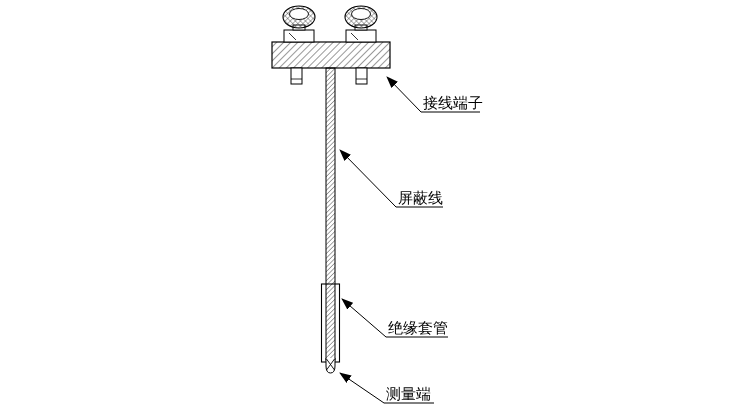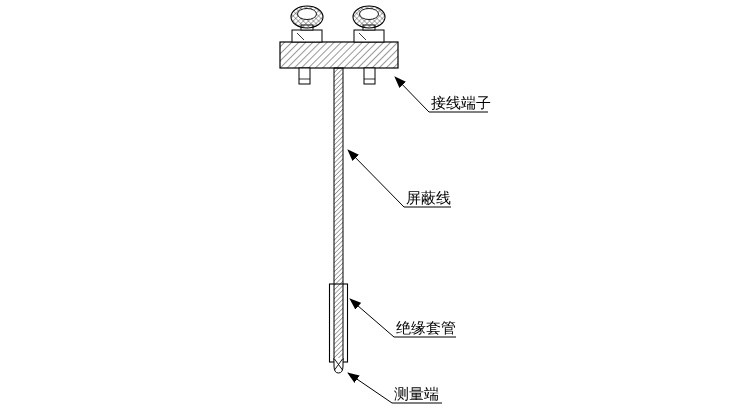--- a/index.html
+++ b/index.html
@@ -7,21 +7,20 @@
     padding: 0;
     background: #ffffff;
   }
   .stage {
     position: relative;
     width: 743px;
     height: 417px;
     background: #ffffff;
     overflow: hidden;
     font-family: "DejaVu Sans", "Liberation Sans", sans-serif;
-    margin-left: 8px;
   }
   svg {
     position: absolute;
     top: 0;
     left: 0;
   }
   text.diagram-label {
     font-family: "DejaVu Sans", "Liberation Sans", sans-serif;
     font-size: 15px;
     fill: #000000;

